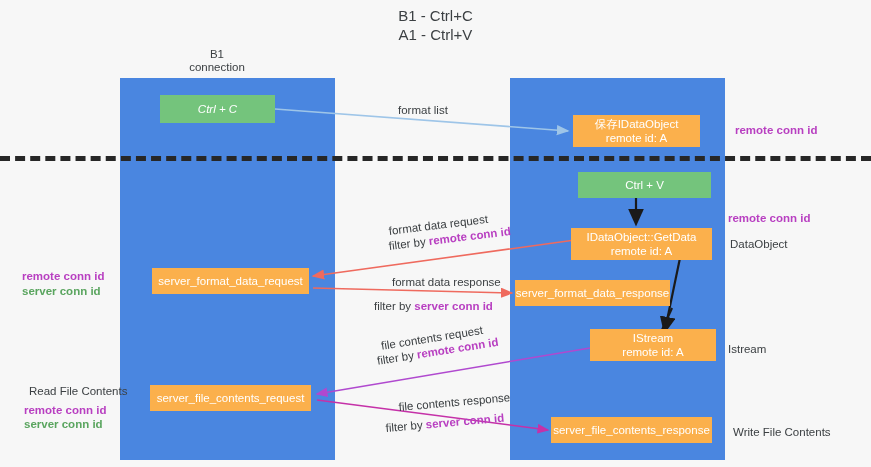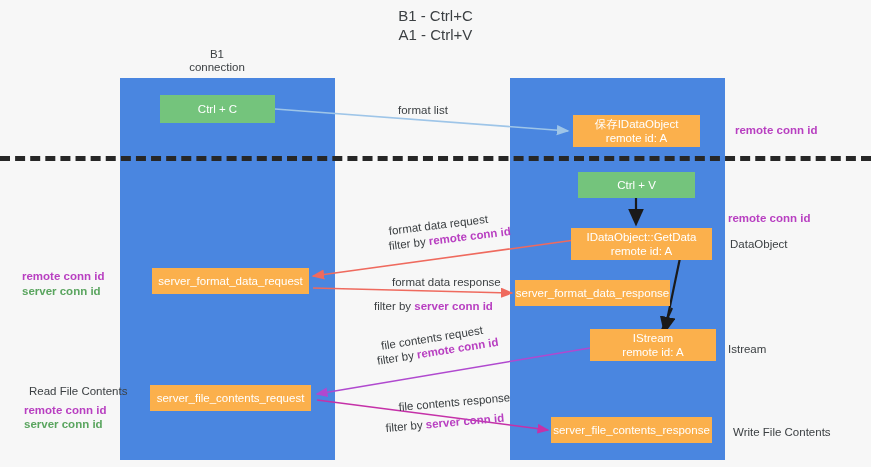--- a/index.html
+++ b/index.html
@@ -95,30 +95,30 @@
 
     <path d="M680,258 L665,330" stroke="#1a1a1a" stroke-width="2.2" fill="none" marker-end="url(#ah-blk)"></path>
 
     <path d="M672,308 L662,330" stroke="#1a1a1a" stroke-width="2.2" fill="none"></path>
 
     <path d="M590,348 L317,394" stroke="#b049cf" stroke-width="1.5" fill="none" marker-end="url(#ah-pur)"></path>
 
     <path d="M317,400 L548,430" stroke="#c531a8" stroke-width="1.5" fill="none" marker-end="url(#ah-mag)"></path>
   </svg>
 
-  <div class="box green" style="left:160px;top:95px;width:115px;height:28px;">
+  <div class="box green" style="left:160px;top:95px;width:115px;height:28px;font-style:italic;">
     <span>Ctrl + C</span>
   </div>
 
   <div class="box orange" style="left:573px;top:115px;width:127px;height:32px;">
     <span>保存IDataObject</span>
     <span>remote id: A</span>
   </div>
 
-  <div class="box green" style="left:578px;top:172px;width:117px;height:26px;">
+  <div class="box green" style="left:578px;top:172px;width:133px;height:26px;">
     <span>Ctrl + V</span>
   </div>
 
   <div class="box orange" style="left:571px;top:228px;width:141px;height:32px;">
     <span>IDataObject::GetData</span>
     <span>remote id: A</span>
   </div>
 
   <div class="box orange" style="left:152px;top:268px;width:157px;height:26px;">
     <span>server_format_data_request</span>

